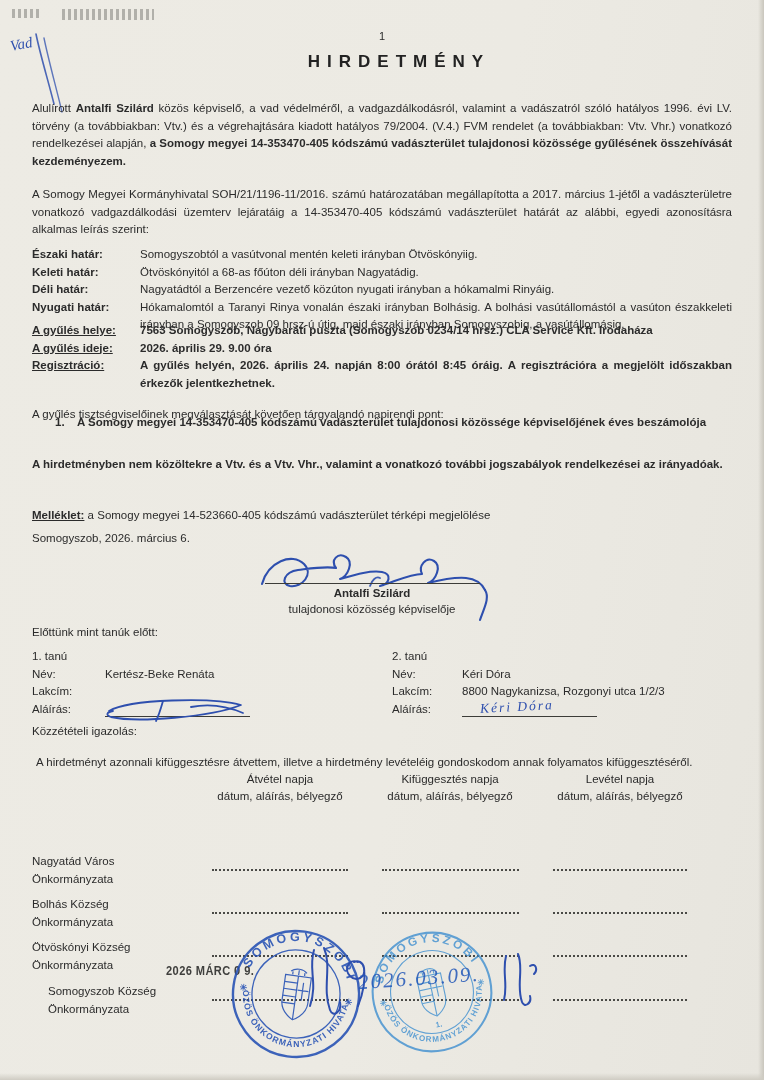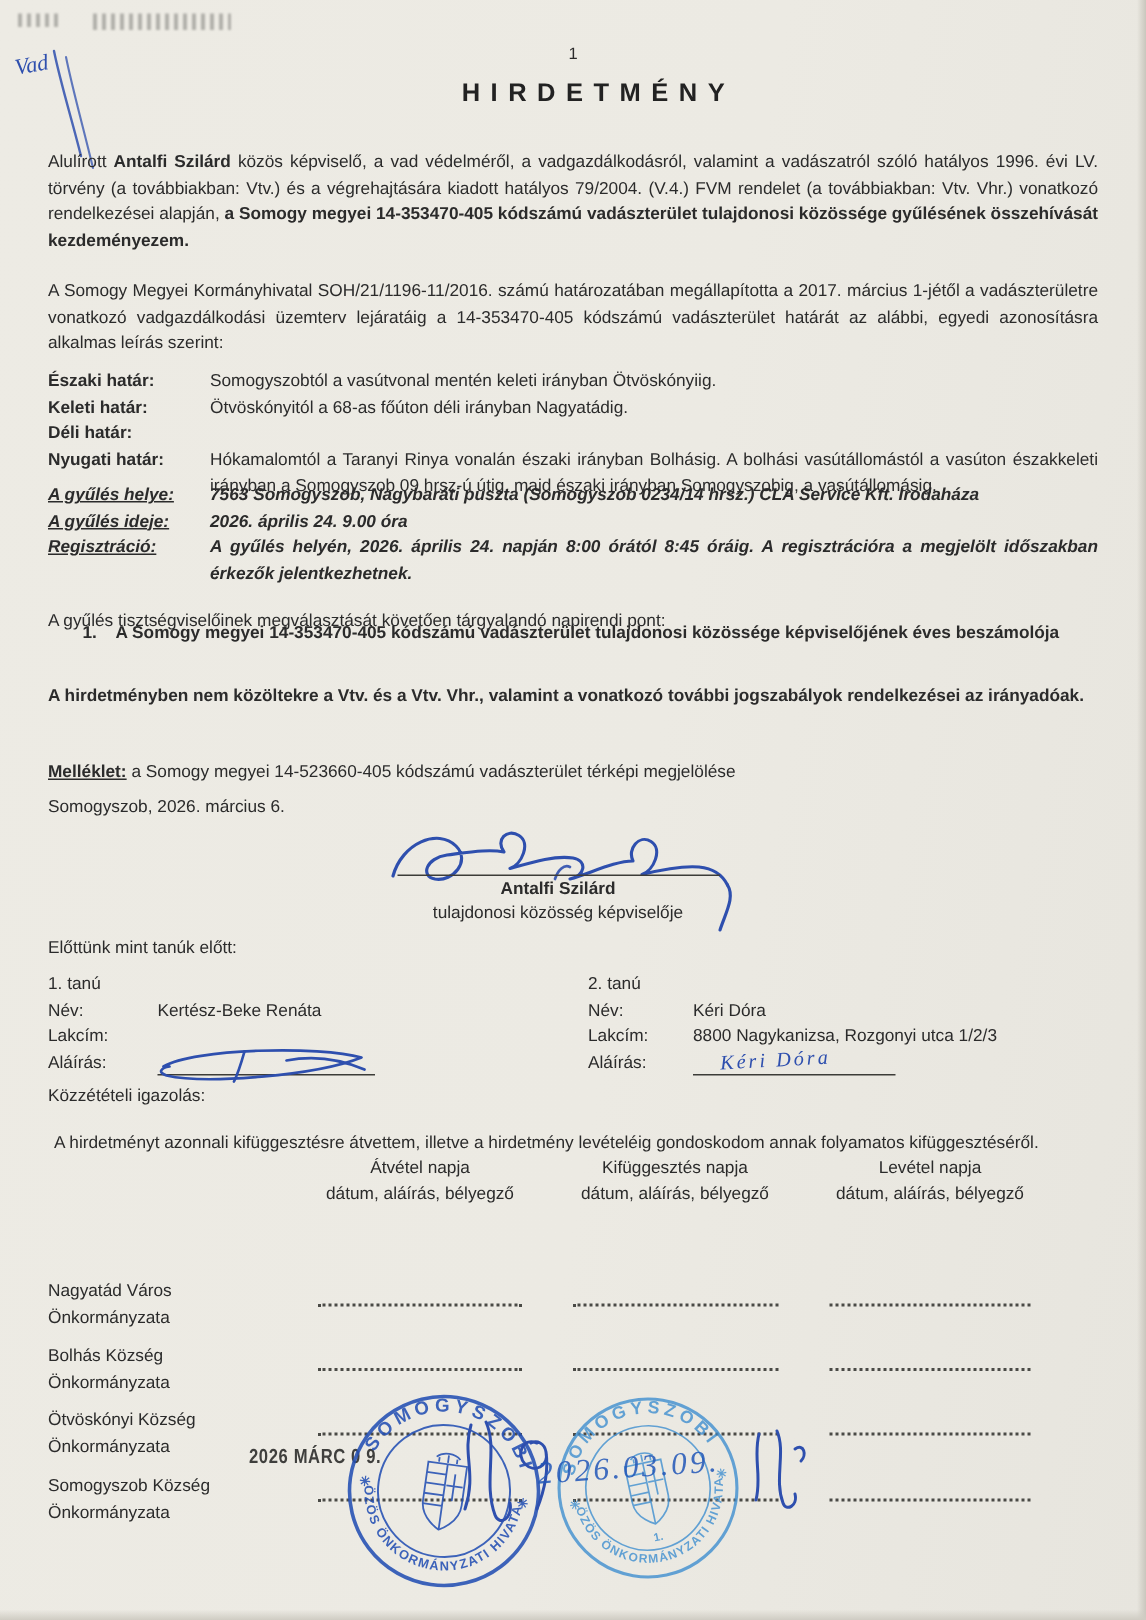--- a/index.html
+++ b/index.html
@@ -69,35 +69,36 @@
     <div class="lblrow lh">
       <span class="lbl">Északi határ:</span>
       <span class="val">Somogyszobtól a vasútvonal mentén keleti irányban Ötvöskónyiig.</span>
     </div>
     <div class="lblrow lh">
       <span class="lbl">Keleti határ:</span>
       <span class="val">Ötvöskónyitól a 68-as főúton déli irányban Nagyatádig.</span>
     </div>
     <div class="lblrow lh">
       <span class="lbl">Déli határ:</span>
+      <span class="val">Nagyatádtól a Berzencére vezető közúton nyugati irányban a hókamalmi Rinyáig.</span>
     </div>
     <div class="lblrow lh just">
       <span class="lbl">Nyugati határ:</span>
       <span class="val">Hókamalomtól a Taranyi Rinya vonalán északi irányban Bolhásig. A bolhási vasútállomástól a vasúton északkeleti irányban a Somogyszob 09 hrsz-ú útig, majd északi irányban Somogyszobig, a vasútállomásig.</span>
     </div>
   </div>
 
-  <div class="abs" style="left:32px;top:322px;width:700px;font-style:italic;">
+  <div class="abs" style="left:32px;top:322px;width:700px;">
     <div class="lblrow lh">
       <span class="lbl u">A gyűlés helye:</span>
       <span class="val b">7563 Somogyszob, Nagybaráti puszta (Somogyszob 0234/14 hrsz.) CLA Service Kft. Irodaháza</span>
     </div>
     <div class="lblrow lh">
       <span class="lbl u">A gyűlés ideje:</span>
-      <span class="val b">2026. április 24. 9.00 óra</span>
+      <span class="val b">2026. április 29. 9.00 óra</span>
     </div>
     <div class="lblrow lh just">
       <span class="lbl u">Regisztráció:</span>
       <span class="val b">A gyűlés helyén, 2026. április 24. napján 8:00 órától 8:45 óráig. A regisztrációra a megjelölt időszakban érkezők jelentkezhetnek.</span>
     </div>
   </div>
 
   <p class="abs" style="left:32px;top:408px;width:700px;margin:0;">A gyűlés tisztségviselőinek megválasztását követően tárgyalandó napirendi pont:</p>
   <div class="abs just" style="left:55px;top:414px;width:677px;display:flex;">
     <span class="b" style="flex:0 0 22px;">1.</span>
@@ -192,21 +193,21 @@
   <div class="abs dotline" style="left:553px;top:912px;width:134px;"></div>
 
   <div class="abs lh" style="left:32px;top:939px;">
     <div>Ötvöskónyi Község</div>
     <div>Önkormányzata</div>
   </div>
   <div class="abs dotline" style="left:212px;top:955px;width:136px;"></div>
   <div class="abs dotline" style="left:382px;top:955px;width:137px;"></div>
   <div class="abs dotline" style="left:553px;top:955px;width:134px;"></div>
 
-  <div class="abs lh" style="left:32px;top:983px;">
+  <div class="abs lh" style="left:48px;top:983px;">
     <div>Somogyszob Község</div>
     <div>Önkormányzata</div>
   </div>
   <div class="abs dotline" style="left:212px;top:999px;width:136px;"></div>
   <div class="abs dotline" style="left:382px;top:999px;width:137px;"></div>
   <div class="abs dotline" style="left:553px;top:999px;width:134px;"></div>
 
   <div class="abs datestamp" style="left:166px;top:963px;">2026 MÁRC 0 9.</div>
 
   <svg class="abs stamp stamp-dark" style="left:228px;top:926px;transform:rotate(8deg);" width="136" height="136" viewBox="-68 -68 136 136">

